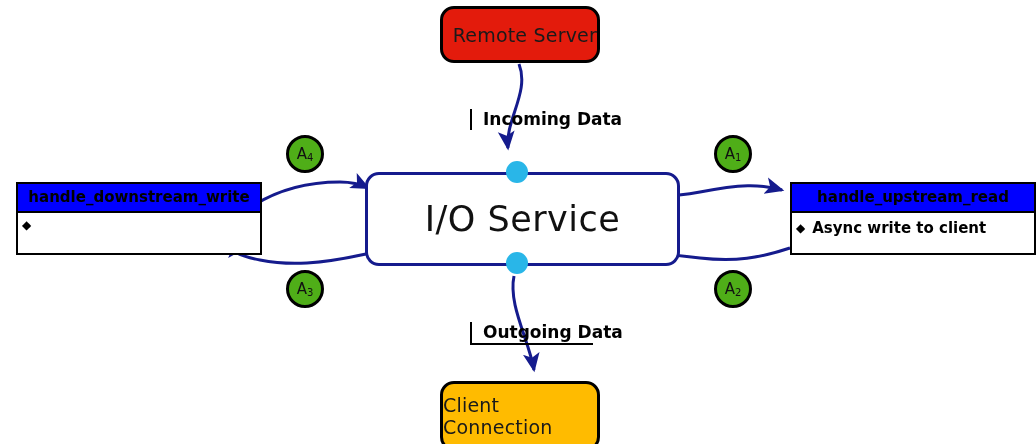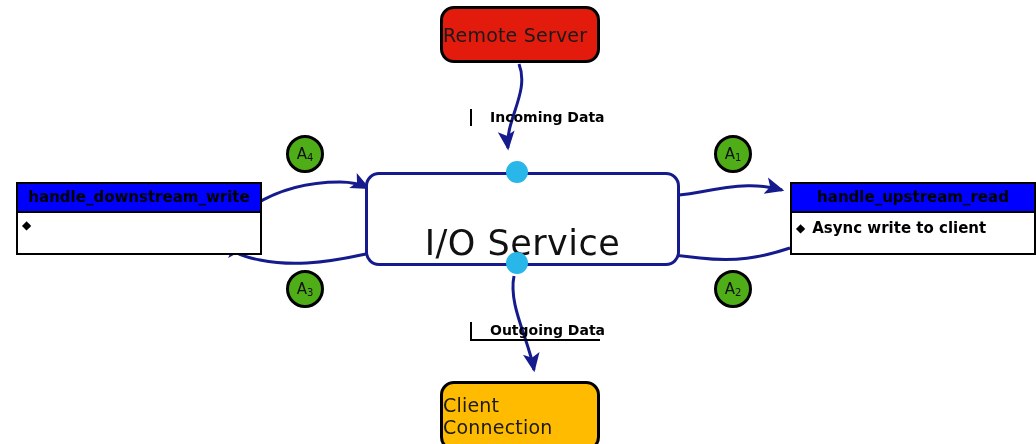--- a/index.html
+++ b/index.html
@@ -23,21 +23,21 @@
     top: 0;
     width: 1036px;
     height: 444px;
   }
 
   
   .term-node {
     position: absolute;
     display: flex;
     align-items: center;
-    justify-content: flex-start;
+    justify-content: flex-end;
     border: 3px solid #000000;
     border-radius: 14px;
     box-sizing: border-box;
     font-family: "DejaVu Sans", sans-serif;
     font-size: 19px;
     color: #1a1a1a;
     letter-spacing: 0.2px;
   }
   #remote-server {
     left: 440px;
@@ -59,21 +59,21 @@
     position: absolute;
     left: 365px;
     top: 172px;
     width: 315px;
     height: 94px;
     box-sizing: border-box;
     background: #ffffff;
     border: 3px solid #151b8d;
     border-radius: 14px;
     display: flex;
-    align-items: flex-end;
+    align-items: center;
     justify-content: center;
   }
   #io-service .io-label {
     font-family: "DejaVu Sans", sans-serif;
     font-size: 35px;
     color: #111111;
     letter-spacing: 0.5px;
   }
 
   
@@ -161,26 +161,26 @@
     border-radius: 50%;
     background: #29b6e8;
   }
   #port-top { left: 506px; top: 161px; }
   #port-bottom { left: 506px; top: 252px; }
 
   
   .edge-label {
     position: absolute;
     font-family: "DejaVu Sans", sans-serif;
-    font-size: 14px;
+    font-size: 17px;
     font-weight: bold;
     color: #000000;
     background: transparent;
     white-space: nowrap;
-    padding: 0 2px 1px 18px;
+    padding: 0 2px 1px 11px;
   }
   #label-incoming {
     left: 470px;
     top: 109px;
     border-left: 2px solid #000000;
   }
   #label-outgoing {
     left: 470px;
     top: 322px;
     border-left: 2px solid #000000;

